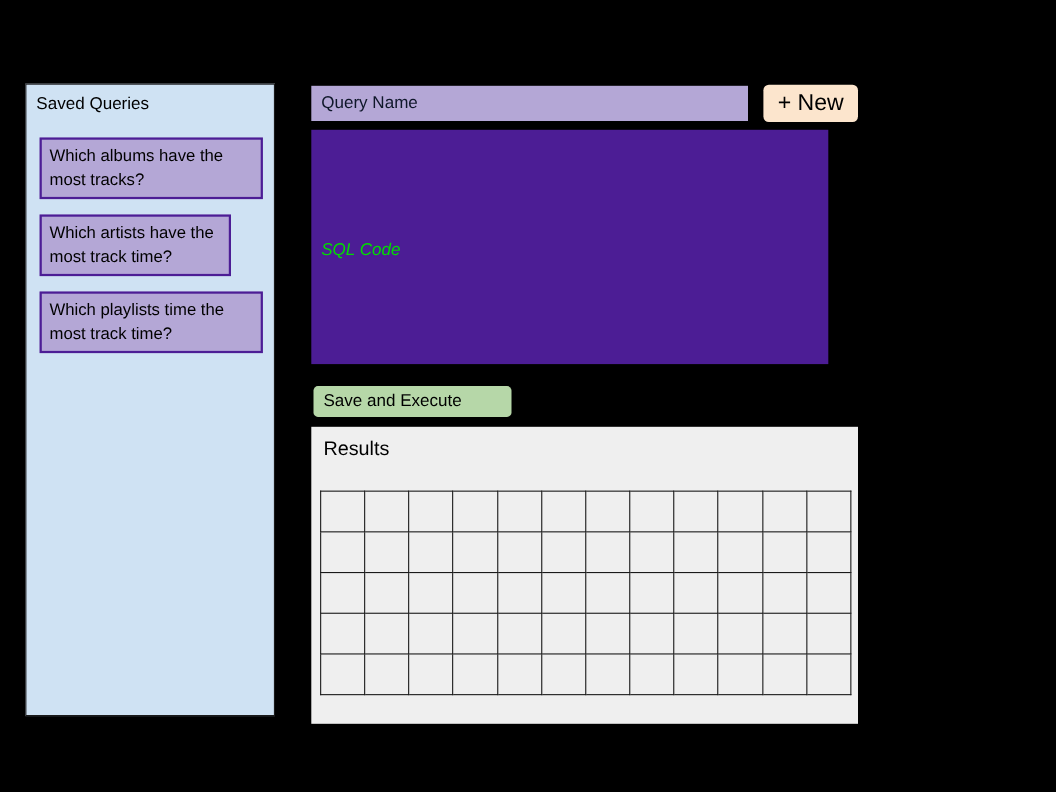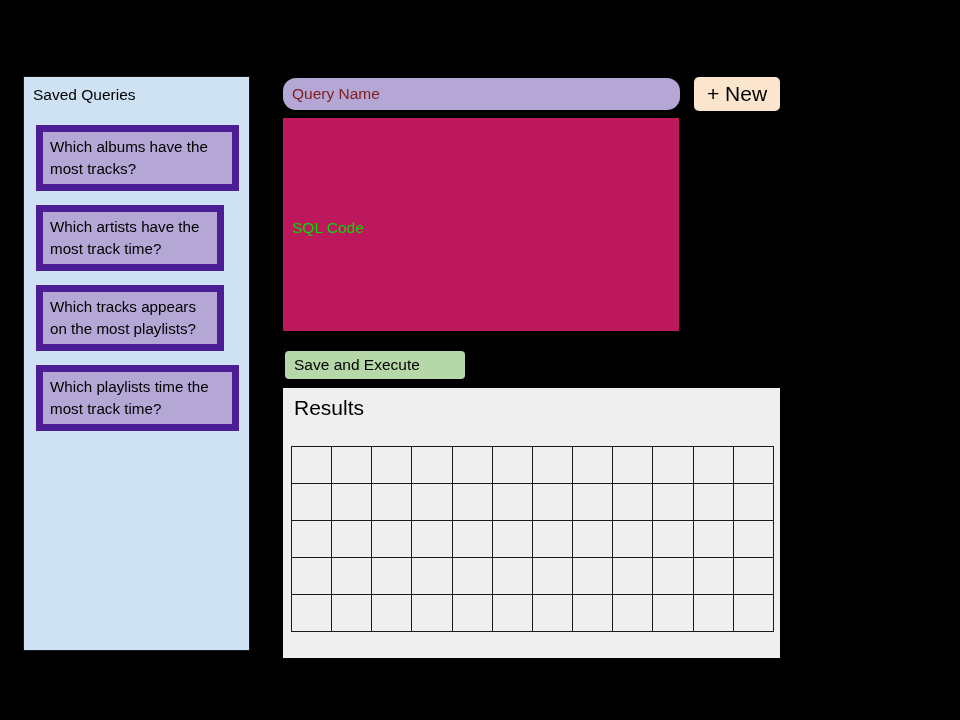--- a/index.html
+++ b/index.html
@@ -36,48 +36,47 @@
     white-space: nowrap;
   }
   #saved-queries-list {
     position: absolute;
     left: 12px;
     top: 48px;
     width: 203px;
   }
   .saved-query-item {
     background: #b4a7d6;
-    border: 7px solid #4c1d95;
+    border: 2px solid #4c1d95;
     box-sizing: border-box;
     width: 203px;
     min-height: 45px;
     margin-bottom: 14px;
     padding: 4px 6px 4px 7px;
     font-size: 15.2px;
     line-height: 22px;
     color: #000000;
   }
   .saved-query-item.wide {
-    width: 188px;
+    width: 174px;
   }
 
   
   #query-name-field {
     position: absolute;
     left: 283px;
     top: 78px;
     width: 397px;
     height: 32px;
     background: #b4a7d6;
     box-sizing: border-box;
     padding: 6px 0 0 9px;
     font-size: 15.5px;
-    color: #7f1d1d;
+    color: #0f172a;
     line-height: 20px;
-    border-radius: 13px;
   }
   #new-query-button {
     position: absolute;
     left: 694px;
     top: 77px;
     width: 86px;
     height: 34px;
     background: #fce5cd;
     border-radius: 5px;
     box-sizing: border-box;
@@ -86,24 +85,25 @@
     justify-content: center;
     font-size: 21px;
     color: #000000;
   }
 
   
   #sql-code-editor {
     position: absolute;
     left: 283px;
     top: 118px;
-    width: 396px;
+    width: 470px;
     height: 213px;
-    background: #be185d;
-    box-sizing: border-box;
+    background: #4c1d95;
+    box-sizing: border-box;
+    font-style: italic;
   }
   #sql-code-placeholder {
     position: absolute;
     left: 9px;
     top: 100px;
     font-size: 15.5px;
     color: #00dd00;
     line-height: 20px;
   }
 
@@ -132,21 +132,21 @@
     top: 388px;
     width: 497px;
     height: 270px;
     background: #efefef;
     box-sizing: border-box;
   }
   #results-title {
     position: absolute;
     left: 11px;
     top: 10px;
-    font-size: 21px;
+    font-size: 18px;
     color: #000000;
     line-height: 20px;
   }
   #results-grid {
     position: absolute;
     left: 8px;
     top: 58px;
     width: 483px;
     border-collapse: collapse;
     table-layout: fixed;
@@ -159,21 +159,20 @@
   }
 </style>
 </head>
 <body>
 
 <div id="saved-queries-panel">
   <div id="saved-queries-title">Saved Queries</div>
   <div id="saved-queries-list">
     <div class="saved-query-item">Which albums have the most tracks?</div>
     <div class="saved-query-item wide">Which artists have the most track time?</div>
-    <div class="saved-query-item wide">Which tracks appears on the most playlists?</div>
     <div class="saved-query-item">Which playlists time the most track time?</div>
   </div>
 </div>
 
 <div id="query-name-field">Query Name</div>
 <div id="new-query-button">+ New</div>
 
 <div id="sql-code-editor">
   <div id="sql-code-placeholder">SQL Code</div>
 </div>

